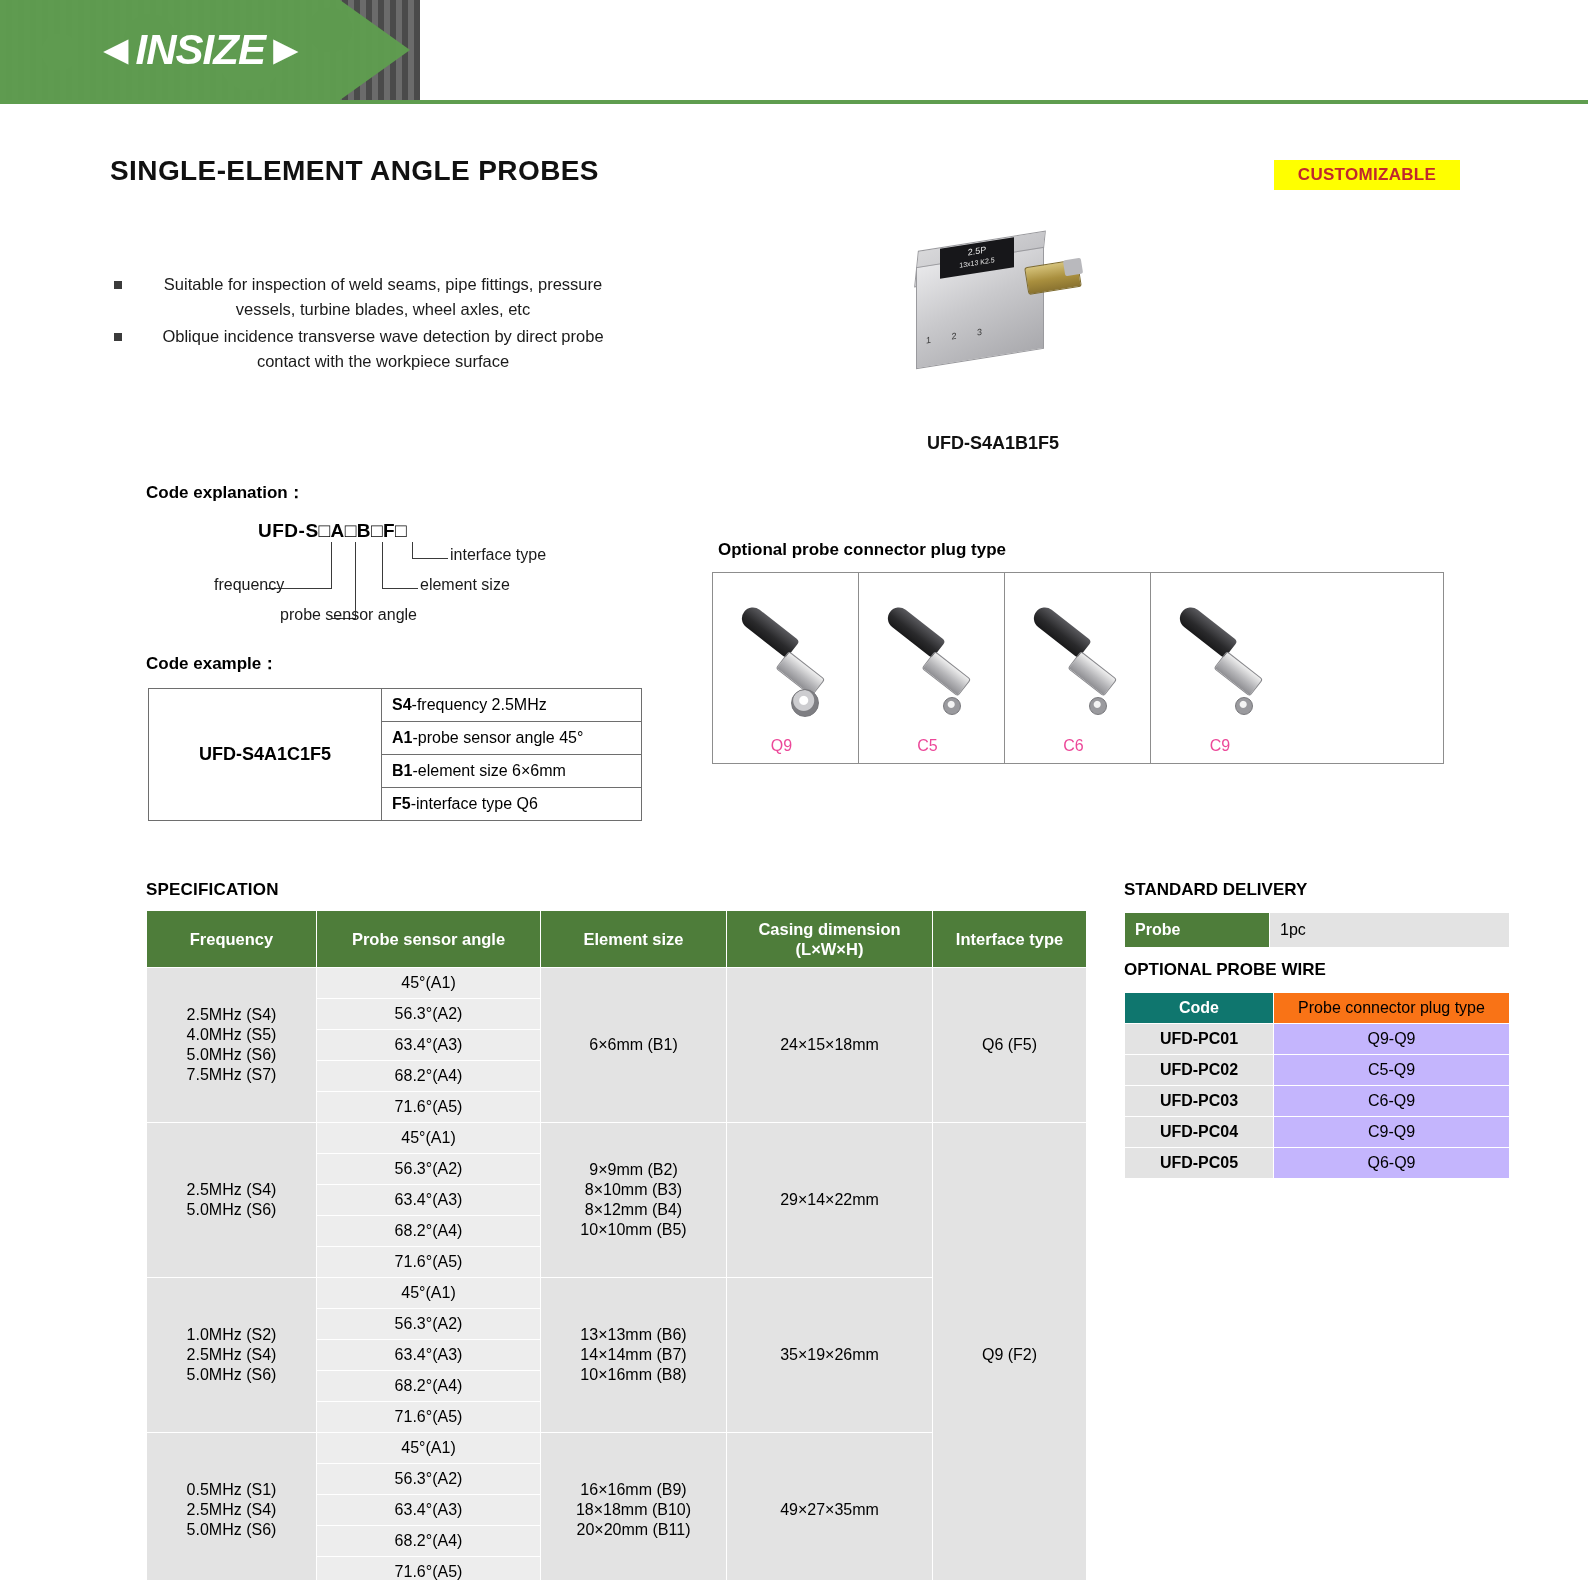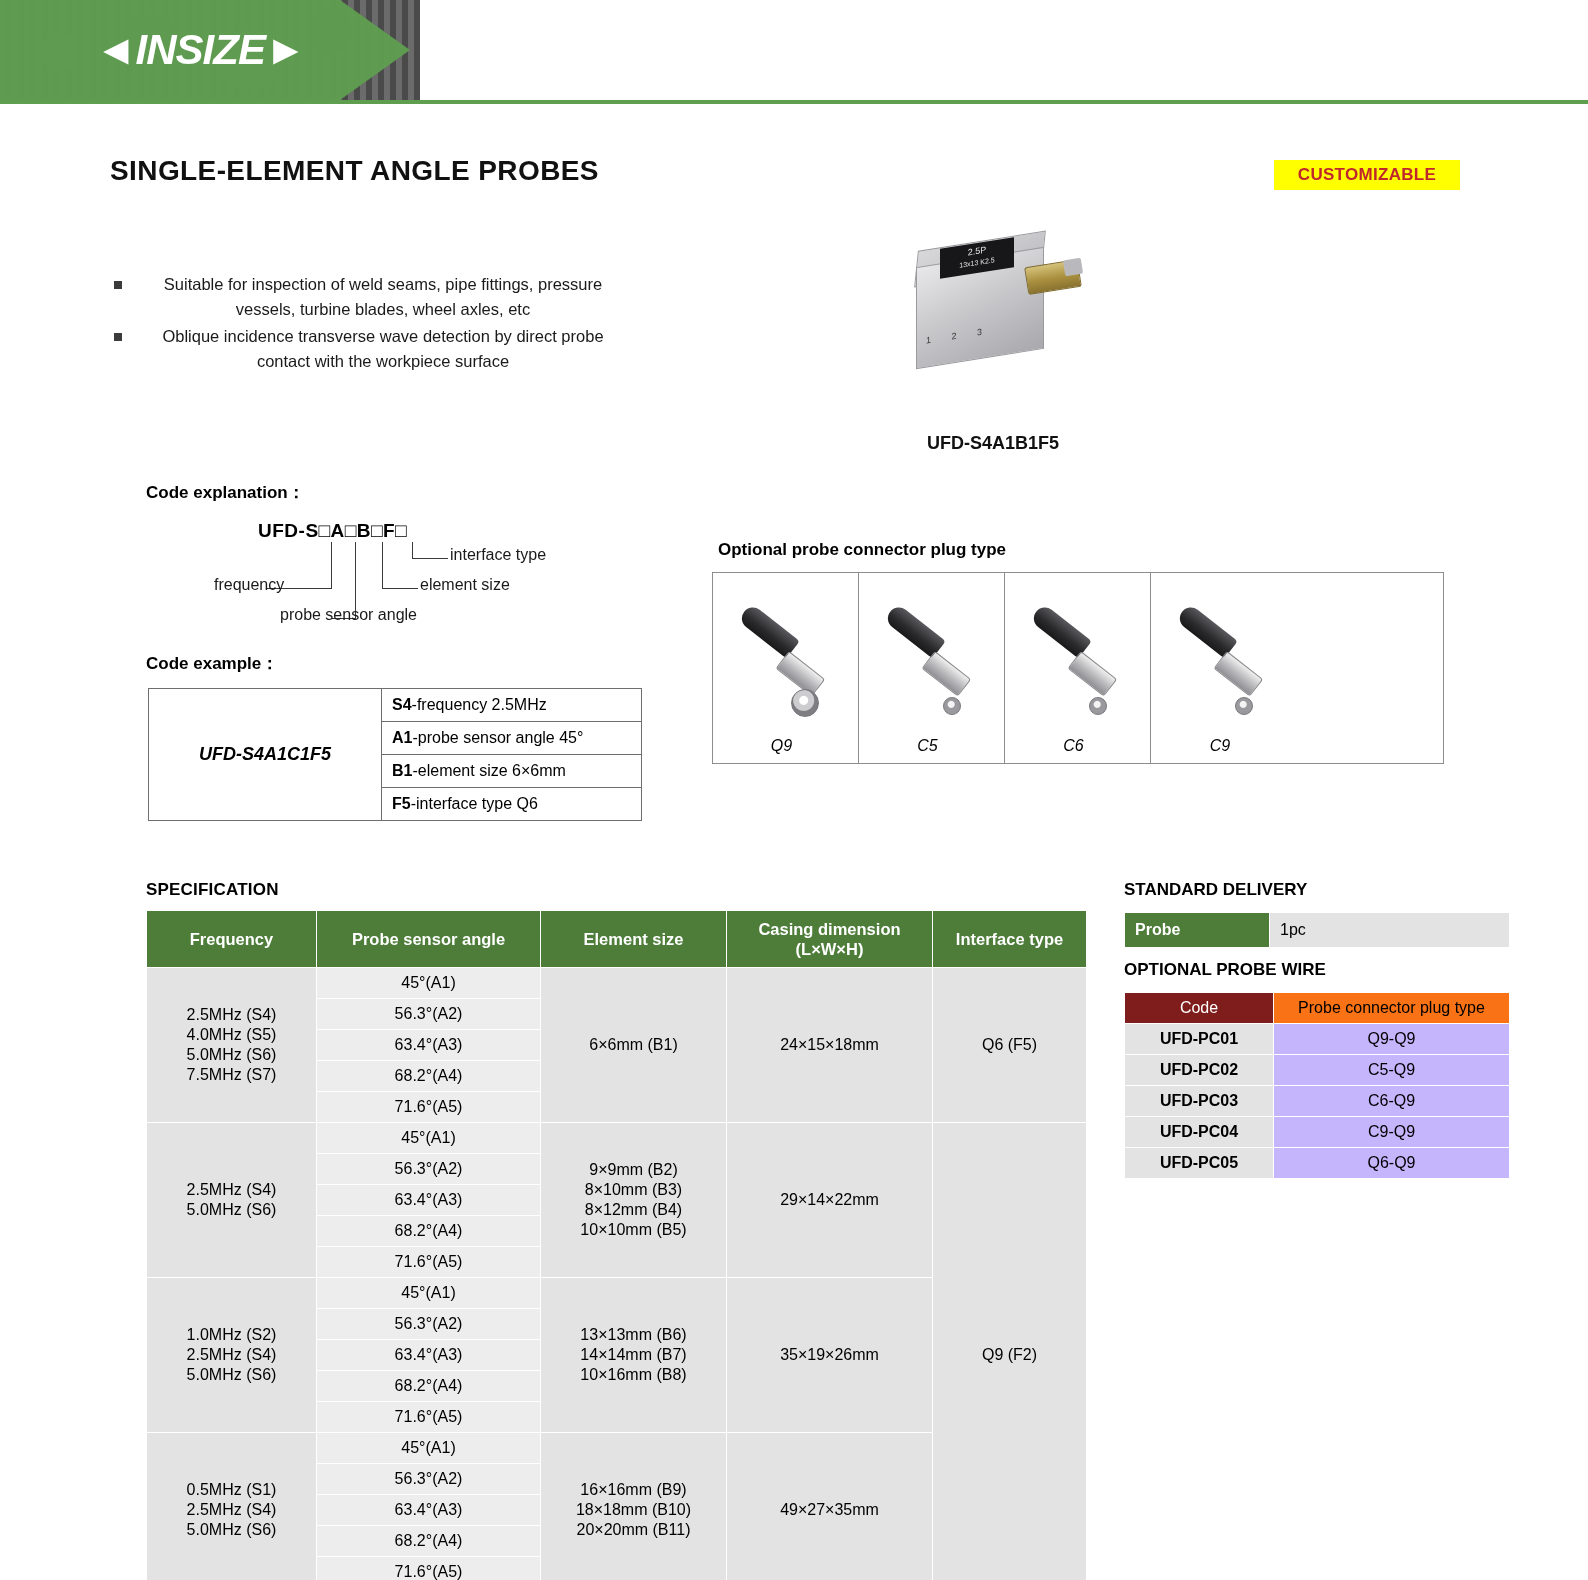--- a/index.html
+++ b/index.html
@@ -219,21 +219,20 @@
     border: 1px solid #6e6e6e;
     font-size: 16px;
     padding: 5px 10px;
     height: 22px;
   }
   .code-ex-table td.code-cell {
     width: 212px;
     text-align: center;
     font-size: 18px;
     font-weight: bold;
-    font-style: italic;
   }
   .code-ex-table td b { font-weight: bold; }
 
   
   .plug-title {
     position: absolute;
     top: 540px; left: 718px;
     font-size: 17px;
     font-weight: bold;
   }
@@ -250,22 +249,21 @@
     border-right: 1px solid #8d8d8d;
     position: relative;
     box-sizing: border-box;
   }
   .plug-cell:last-child { border-right: none; }
   .plug-caption {
     position: absolute;
     bottom: 8px; left: 0; right: 8px;
     text-align: center;
     font-size: 16px;
-    color: #000000;
-    font-style: italic;
+    color: #ec4899;
   }
   .plug-img {
     position: absolute;
     left: 18px; top: 20px;
     width: 110px; height: 130px;
   }
   .plug-grip {
     position: absolute;
     left: 20px; top: 10px;
     width: 62px; height: 22px;
@@ -375,23 +373,23 @@
     border-collapse: collapse;
     table-layout: fixed;
   }
   .pw-table td {
     border: 1px solid #ffffff;
     font-size: 16px;
     height: 26px;
     padding: 2px 8px;
   }
   .pw-table td.code-h {
-    background: #7f1d1d;
+    background: #0f766e;
     color: #ffffff;
-    font-weight: normal;
+    font-weight: bold;
     text-align: center;
     width: 132px;
   }
   .pw-table td.code-c {
     background: #e3e3e3;
     font-weight: bold;
     text-align: center;
     width: 132px;
   }
   .pw-table td.desc {

